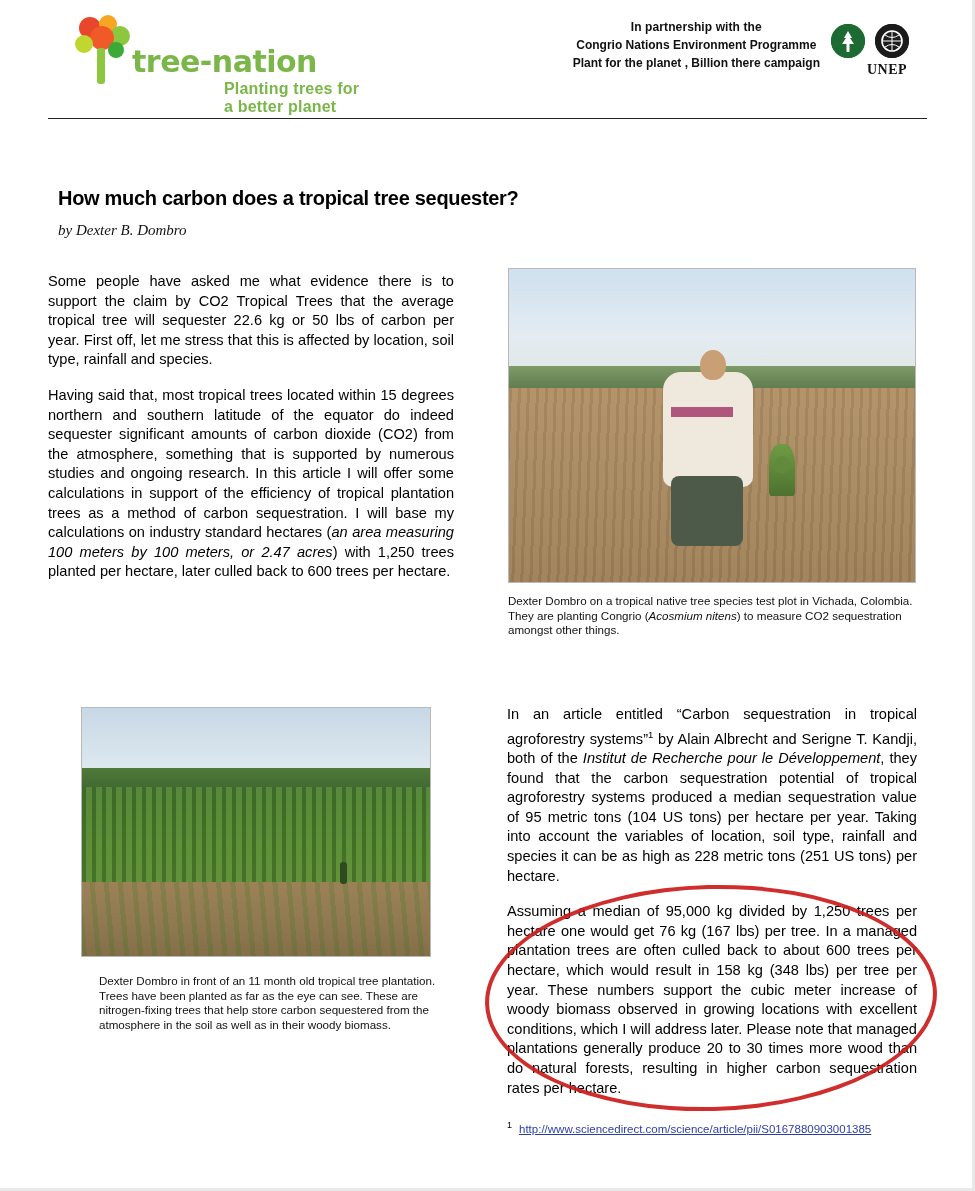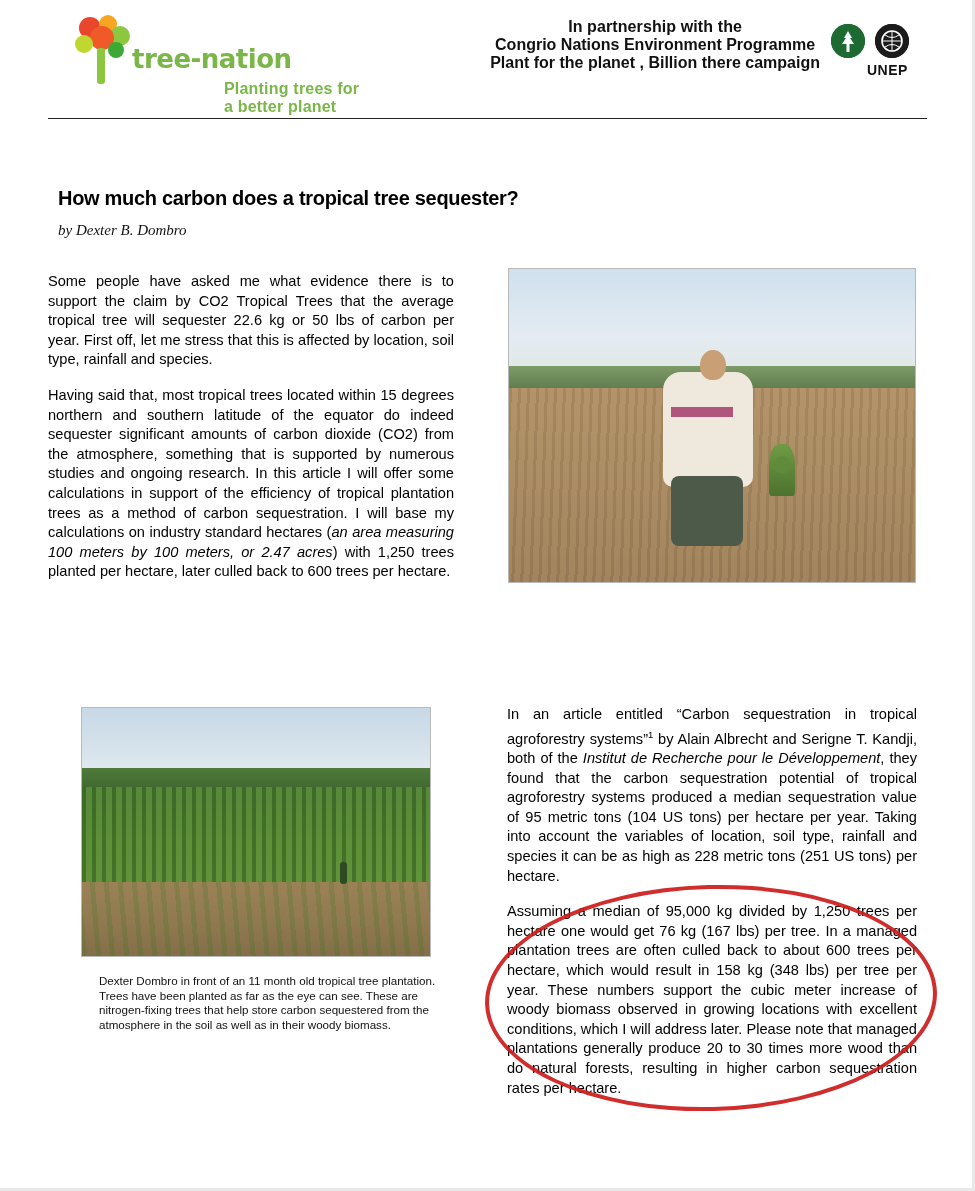--- a/index.html
+++ b/index.html
@@ -42,41 +42,41 @@
     left: 0;
     top: 0;
     width: 62px;
     height: 72px;
   }
   .logo-word {
     position: absolute;
     left: 60px;
     top: 30px;
     font-family: "DejaVu Sans", sans-serif;
-    font-size: 26px;
+    font-size: 30px;
     font-weight: bold;
     color: #7ab648;
     letter-spacing: -0.5px;
   }
   .logo-tag {
     position: absolute;
     left: 152px;
     top: 66px;
     font-family: "Liberation Sans", sans-serif;
     font-size: 16px;
     font-weight: bold;
     color: #7ab648;
     letter-spacing: 0.2px;
   }
   .partner-block {
     position: absolute;
     right: 155px;
     top: 18px;
     text-align: center;
-    font-size: 16px;
+    font-size: 12px;
     font-weight: bold;
     line-height: 18px;
     color: #111;
     font-family: "Liberation Sans", sans-serif;
   }
   .partner-block .l1 { letter-spacing: 0.1px; }
   .un-logos {
     position: absolute;
     right: 48px;
     top: 22px;
@@ -93,21 +93,21 @@
   .un-emblem-circle.green { left: 0; background: #1d6a33; }
   .un-emblem-circle.dark  { left: 44px; background: #1b1b1b; }
   .unep-word {
     position: absolute;
     left: 36px;
     top: 40px;
     font-size: 14px;
     font-weight: bold;
     letter-spacing: 0.5px;
     color: #111;
-    font-family: Liberation Sans, sans-serif;
+    font-family: Liberation Serif, serif;
   }
   .header-rule {
     position: absolute;
     left: 48px;
     right: 48px;
     top: 118px;
     height: 1px;
     background: #222;
   }
 
@@ -395,36 +395,42 @@
     <div class="sky"></div>
     <div class="treeline"></div>
     <div class="ground"></div>
     <div class="person-body"></div>
     <div class="person-stripe"></div>
     <div class="person-leg"></div>
     <div class="person-head"></div>
     <div class="sapling"></div>
   </div>
 
+  <div class="caption" id="caption-1">
+    <p><span>Dexter Dombro on a tropical native tree species test plot in Vichada, Colombia. They are planting Congrio (</span><em>Acosmium nitens</em><span>) to measure CO2 sequestration amongst other things.</span></p>
+  </div>
 
   <div class="photo" id="photo-2">
     <div class="sky"></div>
     <div class="farline"></div>
     <div class="trees"></div>
     <div class="dirt"></div>
     <div class="figure"></div>
   </div>
 
   <div class="caption" id="caption-2">
     <p>Dexter Dombro in front of an 11 month old tropical tree plantation. Trees have been planted as far as the eye can see. These are nitrogen-fixing trees that help store carbon sequestered from the atmosphere in the soil as well as in their woody biomass.</p>
   </div>
 
   <div class="col-text" id="article-col">
     <p><span>In an article entitled “Carbon sequestration in tropical agroforestry systems”</span><sup class="fn-ref">1</sup><span> by Alain Albrecht and Serigne T. Kandji, both of the </span><em>Institut de Recherche pour le Développement</em><span>, they found that the carbon sequestration potential of tropical agroforestry systems produced a median sequestration value of 95 metric tons (104 US tons) per hectare per year. Taking into account the variables of location, soil type, rainfall and species it can be as high as 228 metric tons (251 US tons) per hectare.</span></p>
     <p>Assuming a median of 95,000 kg divided by 1,250 trees per hectare one would get 76 kg (167 lbs) per tree. In a managed plantation trees are often culled back to about 600 trees per hectare, which would result in 158 kg (348 lbs) per tree per year. These numbers support the cubic meter increase of woody biomass observed in growing locations with excellent conditions, which I will address later. Please note that managed plantations generally produce 20 to 30 times more wood than do natural forests, resulting in higher carbon sequestration rates per hectare.</p>
   </div>
 
   <div class="annotation-ellipse"></div>
 
+  <div class="footnote">
+    <span class="fn-num">1</span><a class="fn-link" href="#">http://www.sciencedirect.com/science/article/pii/S0167880903001385</a>
+  </div>
 
   <div class="page-edge-right"></div>
   <div class="page-edge-bottom"></div>
 </div>
 
 </body></html>

